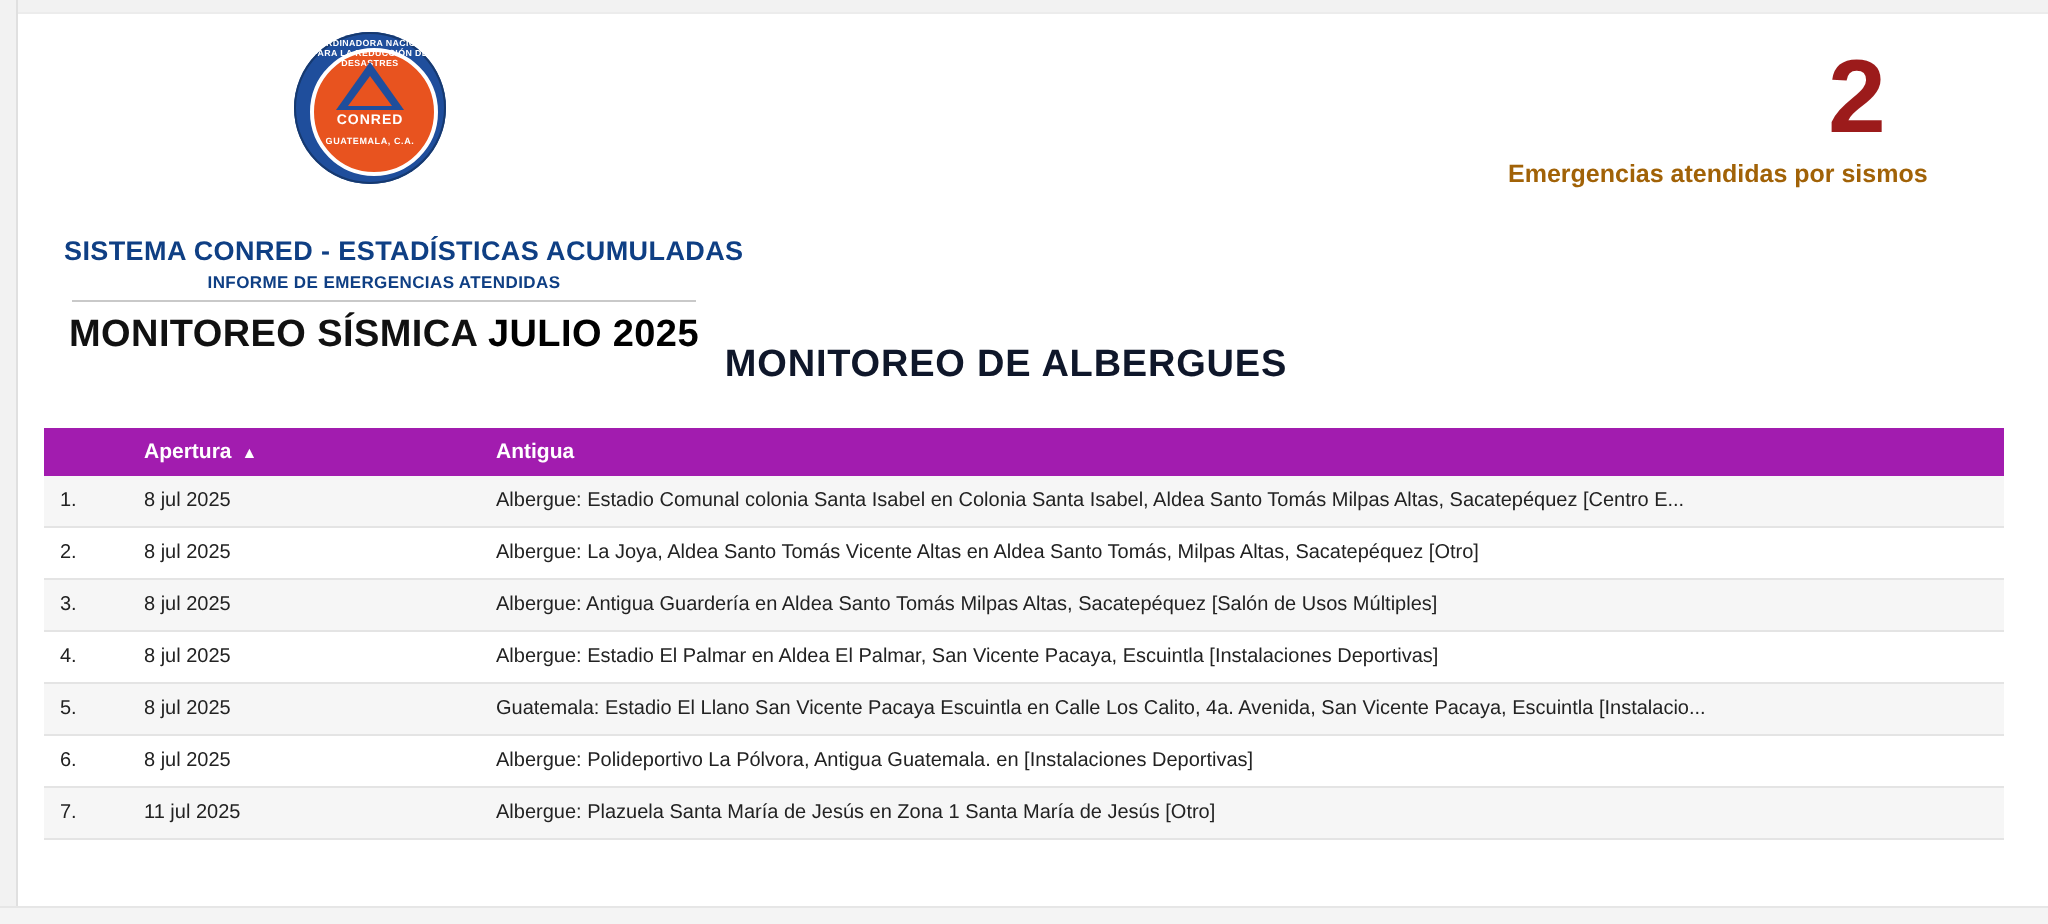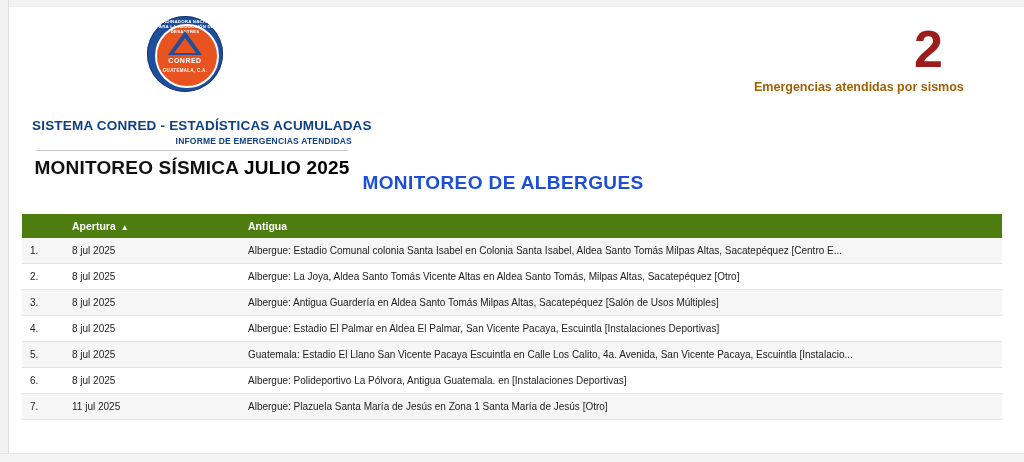--- a/index.html
+++ b/index.html
@@ -143,21 +143,20 @@
     color: #0f3f84;
     letter-spacing: 0.2px;
     white-space: nowrap;
   }
   .title-sub {
     font-size: 8.5px;
     font-weight: bold;
     color: #0f3f84;
     letter-spacing: 0.2px;
     margin-top: 3px;
-    text-align: right;
   }
   .title-rule {
     width: 312px;
     height: 1px;
     background: #c9c9c9;
     margin: 4px auto 0 auto;
   }
   .title-seq {
     margin-top: 6px;
     font-size: 19px;
@@ -206,38 +205,38 @@
 
   
   .section-title {
     position: absolute;
     left: 0;
     top: 172px;
     width: 1006px;
     text-align: center;
     font-size: 19px;
     font-weight: bold;
-    color: #1d4ed8;
+    color: #0f172a;
     letter-spacing: 0.4px;
   }
 
   
   .table-wrap {
     position: absolute;
     left: 22px;
     top: 214px;
     width: 980px;
   }
   table.shelters {
     border-collapse: collapse;
     width: 980px;
     table-layout: fixed;
   }
   table.shelters thead th {
-    background: #4d7c0f;
+    background: #a21caf;
     color: #ffffff;
     font-size: 10.5px;
     font-weight: bold;
     text-align: left;
     padding: 6px 8px;
     height: 10px;
     border: none;
   }
   th.col-idx { width: 26px; }
   th.col-open { width: 160px; }

